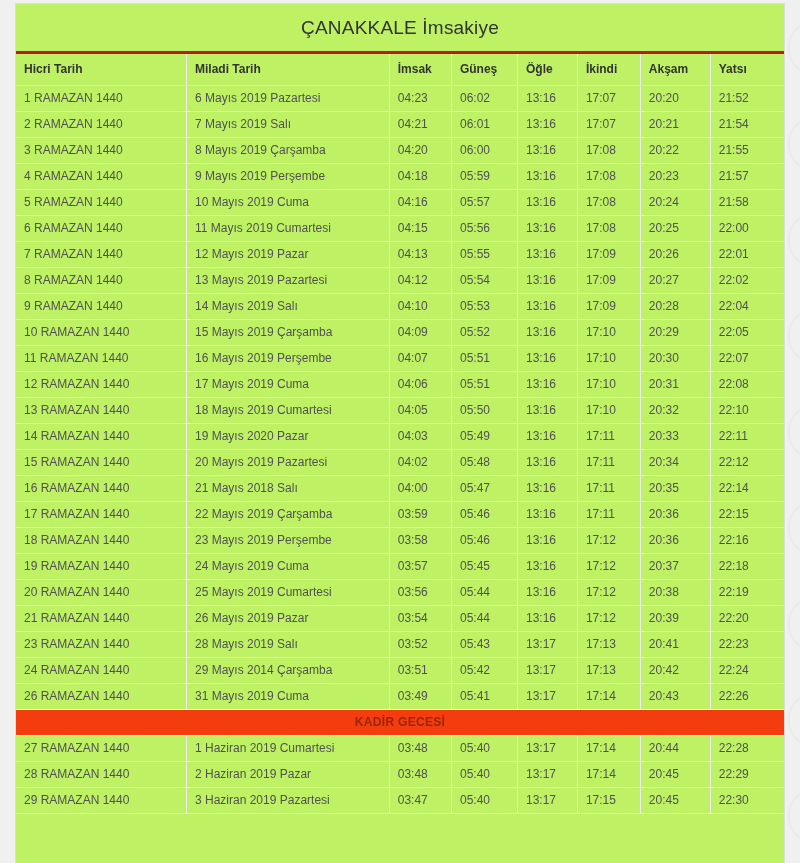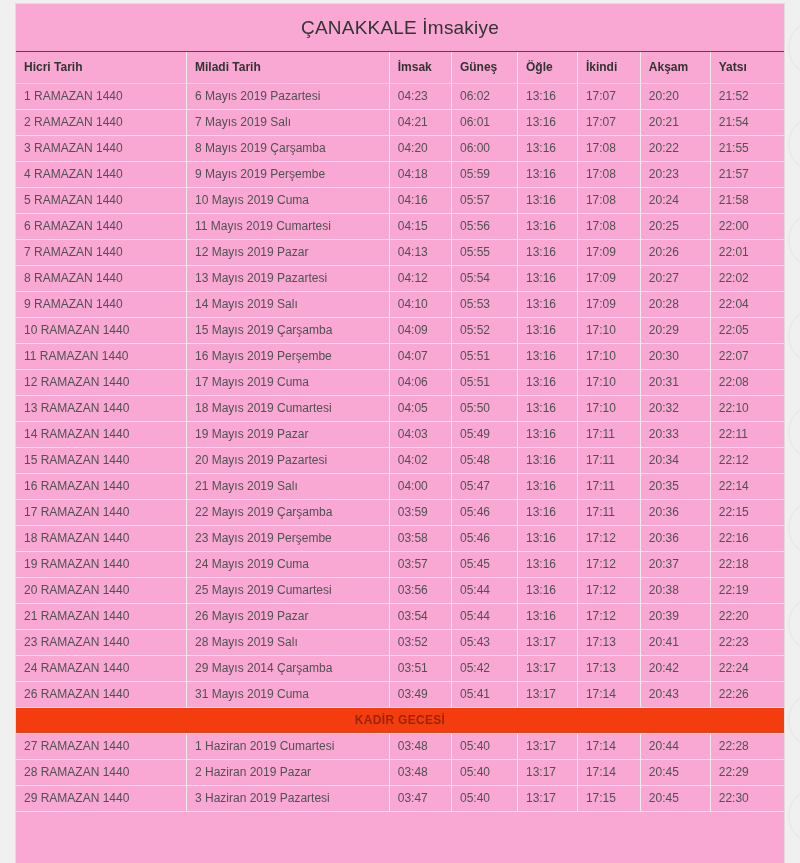--- a/index.html
+++ b/index.html
@@ -7,21 +7,21 @@
   body {
     font-family:"Liberation Sans", sans-serif;
     background-color:#f0f0f0;
     background-image: radial-gradient(circle 30px at center, transparent 26px, rgba(0,0,0,0.03) 27px, transparent 29px);
     background-size: 96px 96px;
   }
   .sheet {
     margin:3px 15px 0 15px;
     width:770px;
     height:860px;
-    background:#f9a8d4;
+    background:#bef264;
     border:1px solid #dddddd;
     border-bottom:none;
   }
   .title {
     text-align:center;
     font-size:19px;
     font-weight:400;
     color:#333333;
     padding:13px 0 12px 0;
     letter-spacing:0.2px;
@@ -33,21 +33,21 @@
     font-size:12px;
   }
   col.c1{width:22.2%} col.c2{width:26.4%} col.c3{width:8.1%} col.c4{width:8.6%}
   col.c5{width:7.8%} col.c6{width:8.2%} col.c7{width:9.1%} col.c8{width:9.6%}
   th {
     text-align:left;
     font-weight:bold;
     color:#333333;
     padding:9px 8px;
     line-height:13px;
-    border-top:1px solid #b91c1c;
+    border-top:3px solid #b91c1c;
     border-bottom:1px solid #dddddd;
     border-left:1px solid #ececec;
     white-space:nowrap;
     overflow:hidden;
   }
   td {
     color:#515151;
     padding:6px 8px;
     line-height:13px;
     border-bottom:1px solid #ebebeb;
@@ -220,41 +220,41 @@
           <td>18 Mayıs 2019 Cumartesi</td>
           <td>04:05</td>
           <td>05:50</td>
           <td>13:16</td>
           <td>17:10</td>
           <td>20:32</td>
           <td>22:10</td>
         </tr>
         <tr>
           <td>14 RAMAZAN 1440</td>
-          <td>19 Mayıs 2019 Pazar</td>
+          <td>19 Mayıs 2020 Pazar</td>
           <td>04:03</td>
           <td>05:49</td>
           <td>13:16</td>
           <td>17:11</td>
           <td>20:33</td>
           <td>22:11</td>
         </tr>
         <tr>
           <td>15 RAMAZAN 1440</td>
           <td>20 Mayıs 2019 Pazartesi</td>
           <td>04:02</td>
           <td>05:48</td>
           <td>13:16</td>
           <td>17:11</td>
           <td>20:34</td>
           <td>22:12</td>
         </tr>
         <tr>
           <td>16 RAMAZAN 1440</td>
-          <td>21 Mayıs 2019 Salı</td>
+          <td>21 Mayıs 2018 Salı</td>
           <td>04:00</td>
           <td>05:47</td>
           <td>13:16</td>
           <td>17:11</td>
           <td>20:35</td>
           <td>22:14</td>
         </tr>
         <tr>
           <td>17 RAMAZAN 1440</td>
           <td>22 Mayıs 2019 Çarşamba</td>

